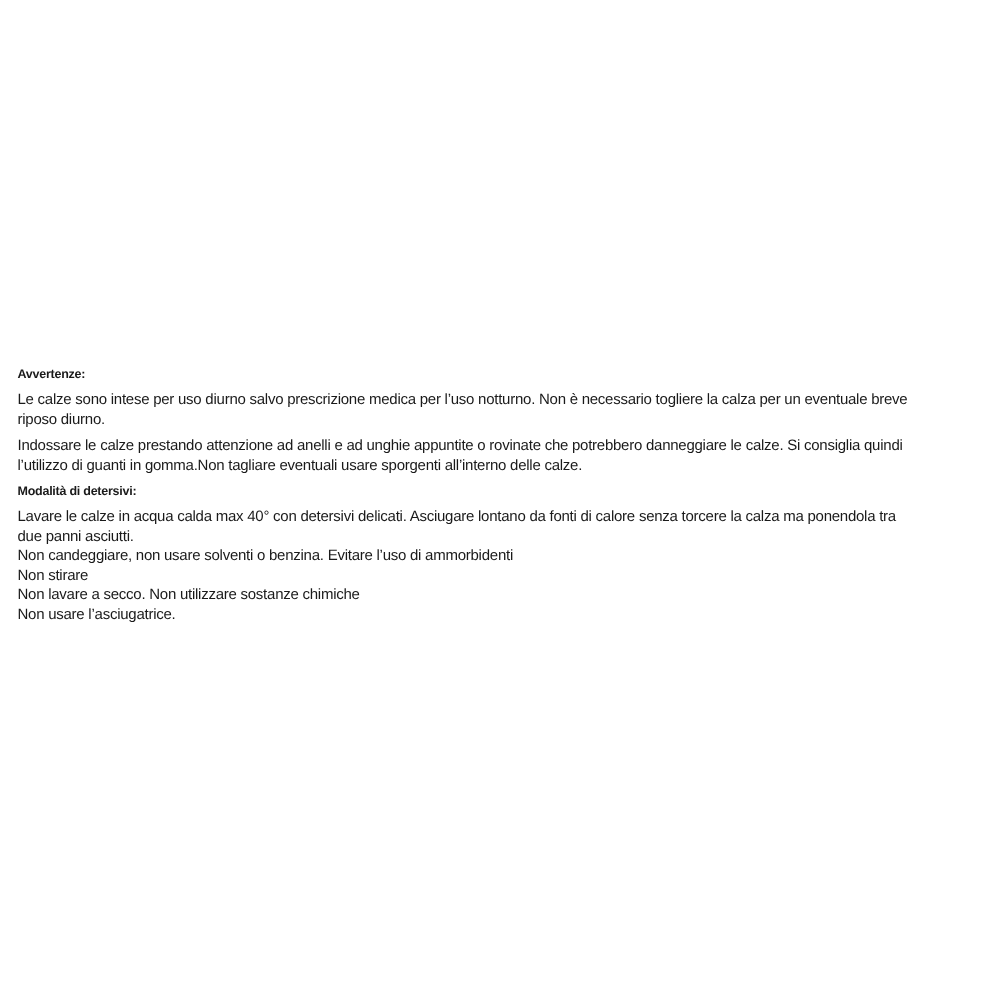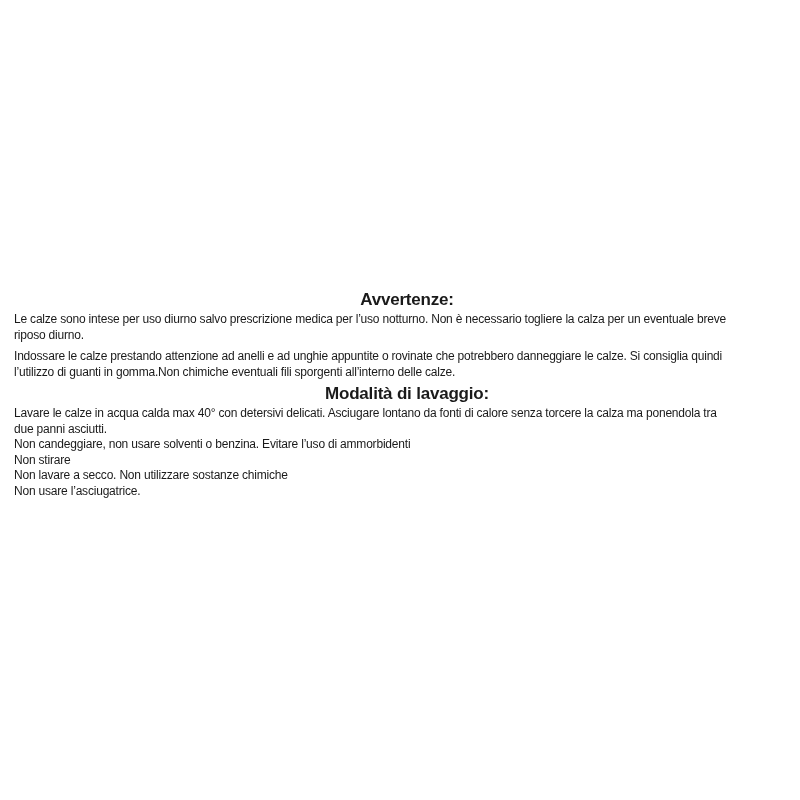--- a/index.html
+++ b/index.html
@@ -16,27 +16,26 @@
       color: #1a1a1a;
       overflow: hidden;
     }
     .care-instructions {
       position: absolute;
       top: 292px;
       left: 14px;
       width: 786px;
     }
     .section-heading {
-      font-size: 17px;
+      font-size: 10px;
       font-weight: 700;
       line-height: 16px;
       letter-spacing: -0.2px;
       margin: 0 0 4px 0;
       white-space: pre-line;
-      text-align: center;
     }
     .section-body {
       font-size: 12px;
       font-weight: 400;
       line-height: 15.5px;
       letter-spacing: -0.2px;
       margin: 0 0 6px 0;
       white-space: pre-line;
     }
   </style>
@@ -46,25 +45,25 @@
 <div class="care-instructions">
 
   <div class="section">
     <p class="section-heading">Avvertenze:</p>
     <p class="section-body">Le calze sono intese per uso diurno salvo prescrizione medica per l’uso notturno. Non è necessario togliere la calza per un eventuale breve
 riposo diurno.</p>
   </div>
 
   <div class="section">
     <p class="section-body">Indossare le calze prestando attenzione ad anelli e ad unghie appuntite o rovinate che potrebbero danneggiare le calze. Si consiglia quindi
-l’utilizzo di guanti in gomma.Non chimiche eventuali fili sporgenti all’interno delle calze.</p>
+l’utilizzo di guanti in gomma.Non tagliare eventuali usare sporgenti all’interno delle calze.</p>
   </div>
 
   <div class="section">
-    <p class="section-heading">Modalità di lavaggio:</p>
+    <p class="section-heading">Modalità di detersivi:</p>
     <p class="section-body">Lavare le calze in acqua calda max 40° con detersivi delicati. Asciugare lontano da fonti di calore senza torcere la calza ma ponendola tra
 due panni asciutti.
 Non candeggiare, non usare solventi o benzina. Evitare l’uso di ammorbidenti
 Non stirare
 Non lavare a secco. Non utilizzare sostanze chimiche
 Non usare l’asciugatrice.</p>
   </div>
 
 </div>
 

